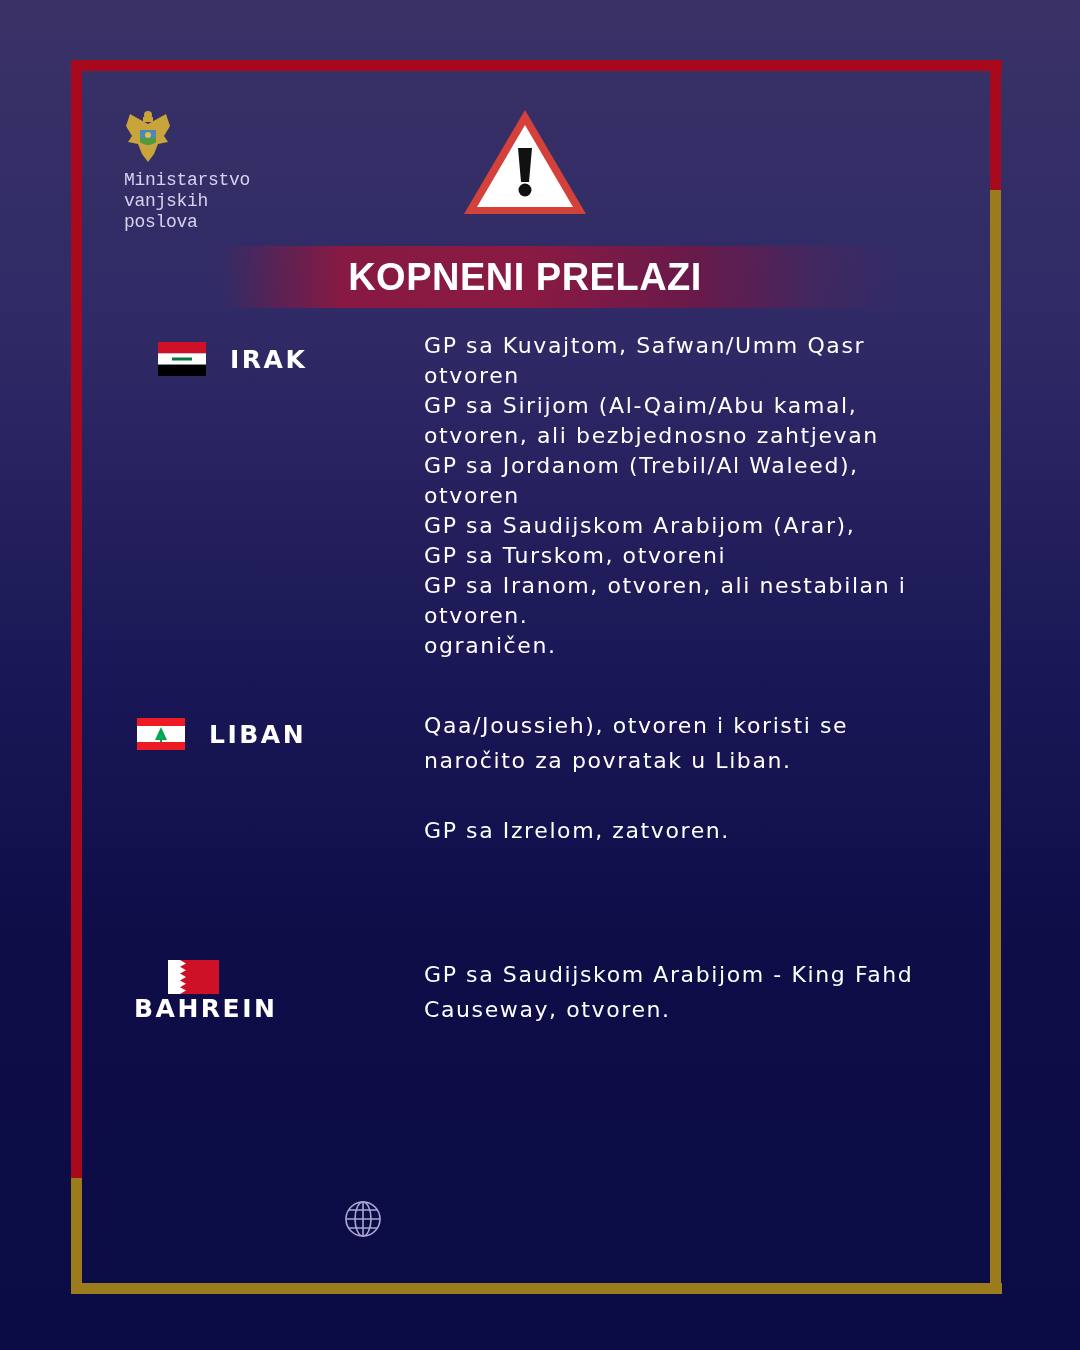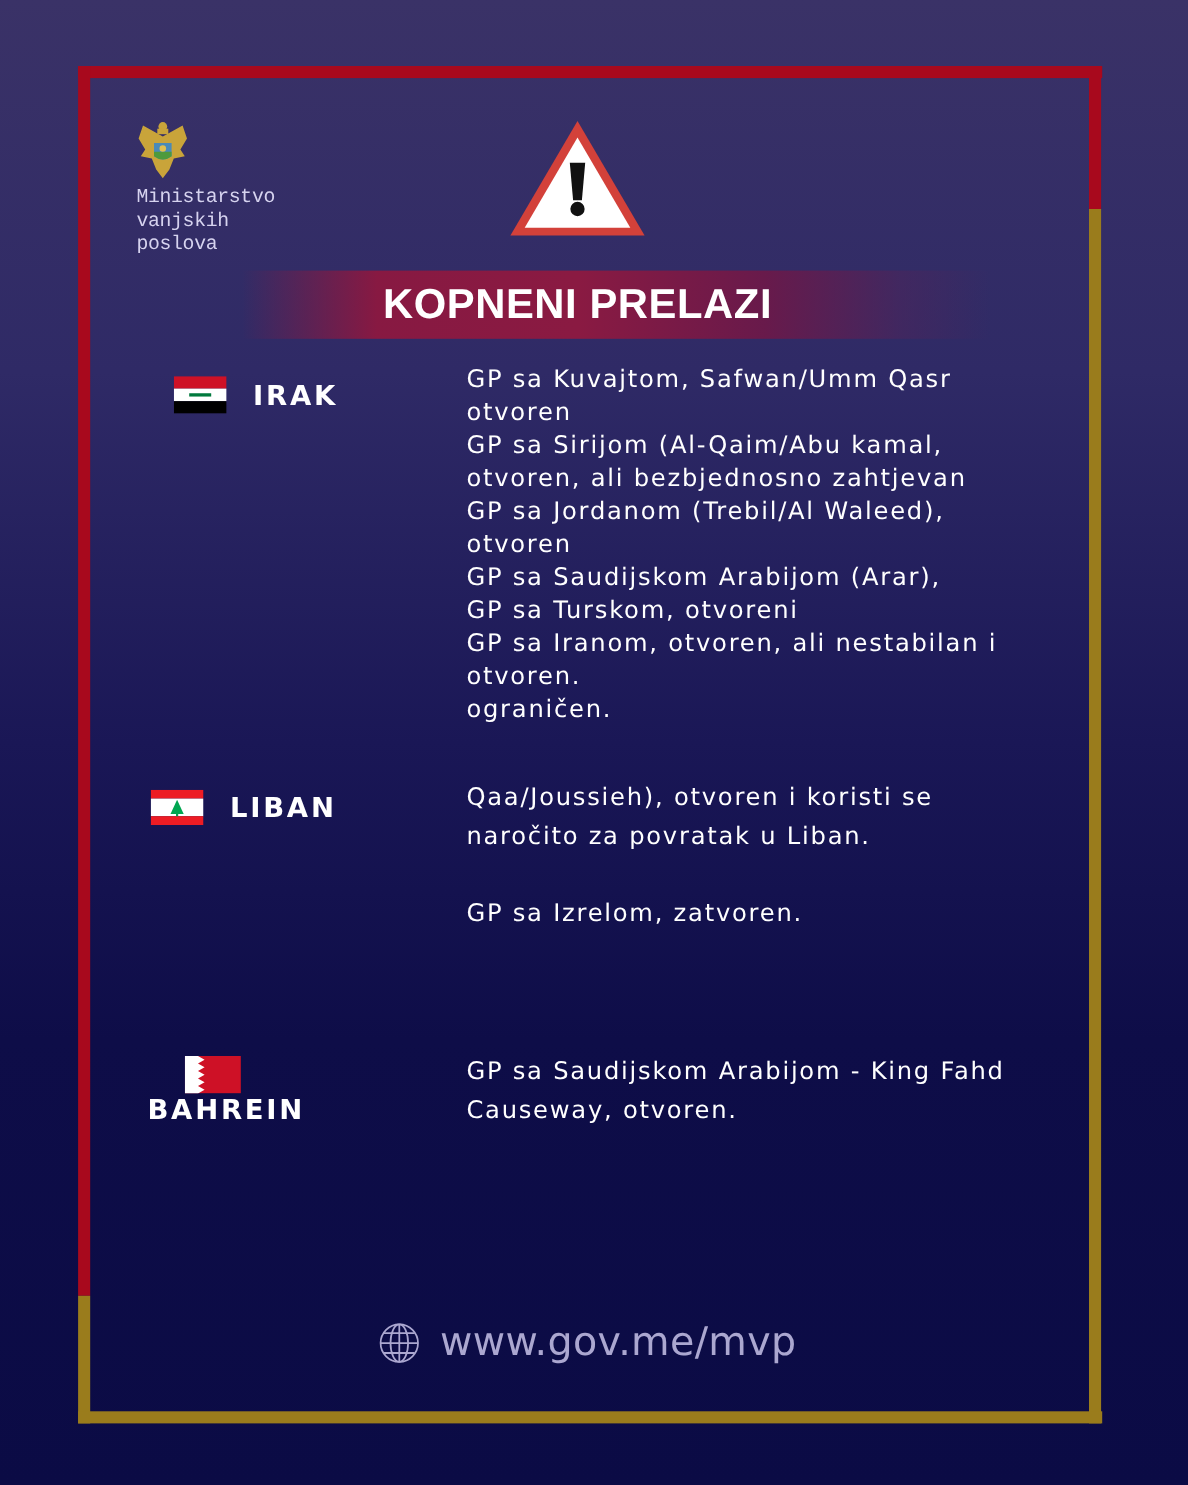--- a/index.html
+++ b/index.html
@@ -116,14 +116,13 @@
 </div>
 
 <div class="footer">
   <svg width="38" height="38" viewBox="0 0 38 38" fill="none" stroke="#aba7d0" stroke-width="1.6">
     <circle cx="19" cy="19" r="17"></circle>
     <ellipse cx="19" cy="19" rx="8" ry="17"></ellipse>
     <line x1="19" y1="2" x2="19" y2="36"></line>
     <line x1="2" y1="19" x2="36" y2="19"></line>
     <path d="M5 10 H33 M5 28 H33"></path>
   </svg>
-  <span class="url">www.gov.me/mvp</span>
 </div>
 
 </body></html>

